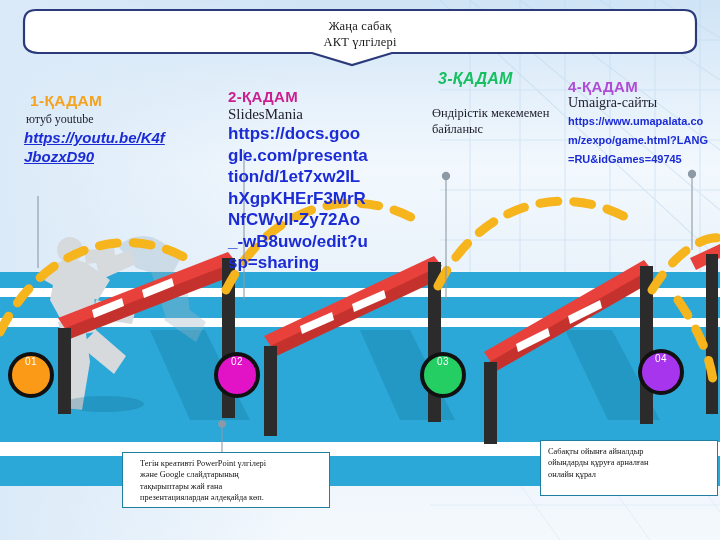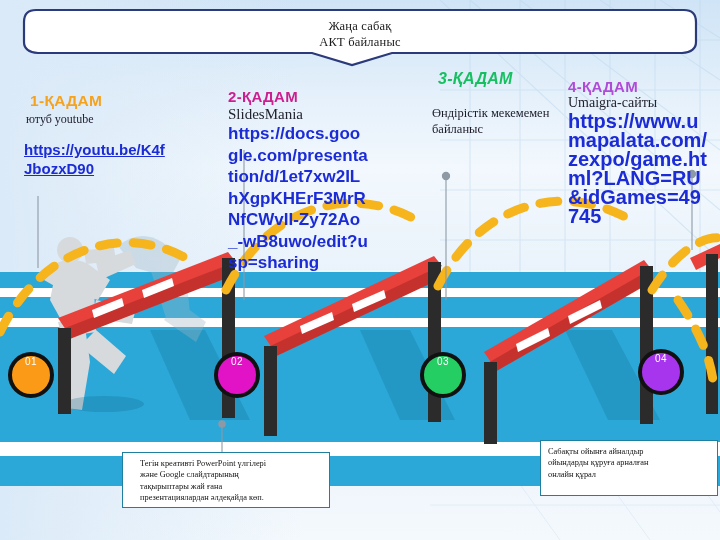--- a/index.html
+++ b/index.html
@@ -46,35 +46,35 @@
     color:#1c1c2b;
     font-family:"Liberation Serif", serif;
   }
   .step-link{
     color:#1b2bd6;font-weight:bold;word-break:break-all;
   }
 
   #step1{left:16px;top:92px;width:152px;}
   #step1 .step-title{color:#f5a21e;font-size:15.5px;padding-left:14px;}
   #step1 .step-sub{font-size:12px;line-height:15px;padding-left:10px;margin-top:2px;}
-  #step1 .step-link{font-size:15px;line-height:19px;text-decoration:underline;padding-left:8px;margin-top:13px;}
+  #step1 .step-link{font-size:15px;line-height:19px;text-decoration:underline;padding-left:8px;margin-top:1px;font-style:italic;}
 
   #step2{left:228px;top:88px;width:140px;}
   #step2 .step-title{color:#cc1f8f;font-size:15px;}
   #step2 .step-sub{font-size:15px;line-height:18px;color:#23232f;}
   #step2 .step-link{font-size:17px;line-height:21.5px;font-weight:600;}
 
   #step3{left:432px;top:70px;width:128px;}
   #step3 .step-title{color:#16c060;font-size:16px;padding-left:6px;font-style:italic;}
   #step3 .step-sub{font-size:12.5px;line-height:16px;margin-top:17px;color:#1b1b28;}
 
   #step4{left:568px;top:78px;width:142px;}
   #step4 .step-title{color:#b04bd6;font-size:15px;}
   #step4 .step-sub{font-size:14px;line-height:16.5px;color:#23232f;}
-  #step4 .step-link{font-size:20px;line-height:19px;font-weight:600;}
+  #step4 .step-link{font-size:11px;line-height:19px;font-weight:600;}
 
   
   .badge{
     position:absolute;width:46px;height:46px;border-radius:50%;
     border:4px solid #111111;box-sizing:border-box;
     display:flex;align-items:flex-start;justify-content:center;
     color:#ffffff;font-size:10px;letter-spacing:.5px;
   }
   #badge1{left:8px;top:352px;background:#fb9a17;}
   #badge2{left:214px;top:352px;background:#e212c6;}
@@ -223,21 +223,21 @@
   </svg>
 
   <div class="banner">
     <svg viewBox="0 0 676 62" preserveAspectRatio="none" width="676" height="62">
       <path d="M14 4 Q2 4 2 16 L2 36 Q2 46 16 47
                L290 47 L330 59 L370 47
                L660 47 Q674 46 674 36 L674 16 Q674 4 662 4 Z" fill="#ffffff" stroke="#2b3a7a" stroke-width="2.2"></path>
     </svg>
     <div class="banner-text">
       <div>Жаңа сабақ</div>
-      <div>АКТ байланыс</div>
+      <div>АКТ үлгілері</div>
     </div>
   </div>
 
   <div class="step" id="step1">
     <div class="step-title">1-ҚАДАМ</div>
     <div class="step-sub">ютуб   youtube</div>
     <div class="step-link">https://youtu.be/K4fJbozxD90 </div>
   </div>
 
   <div class="step" id="step2">

